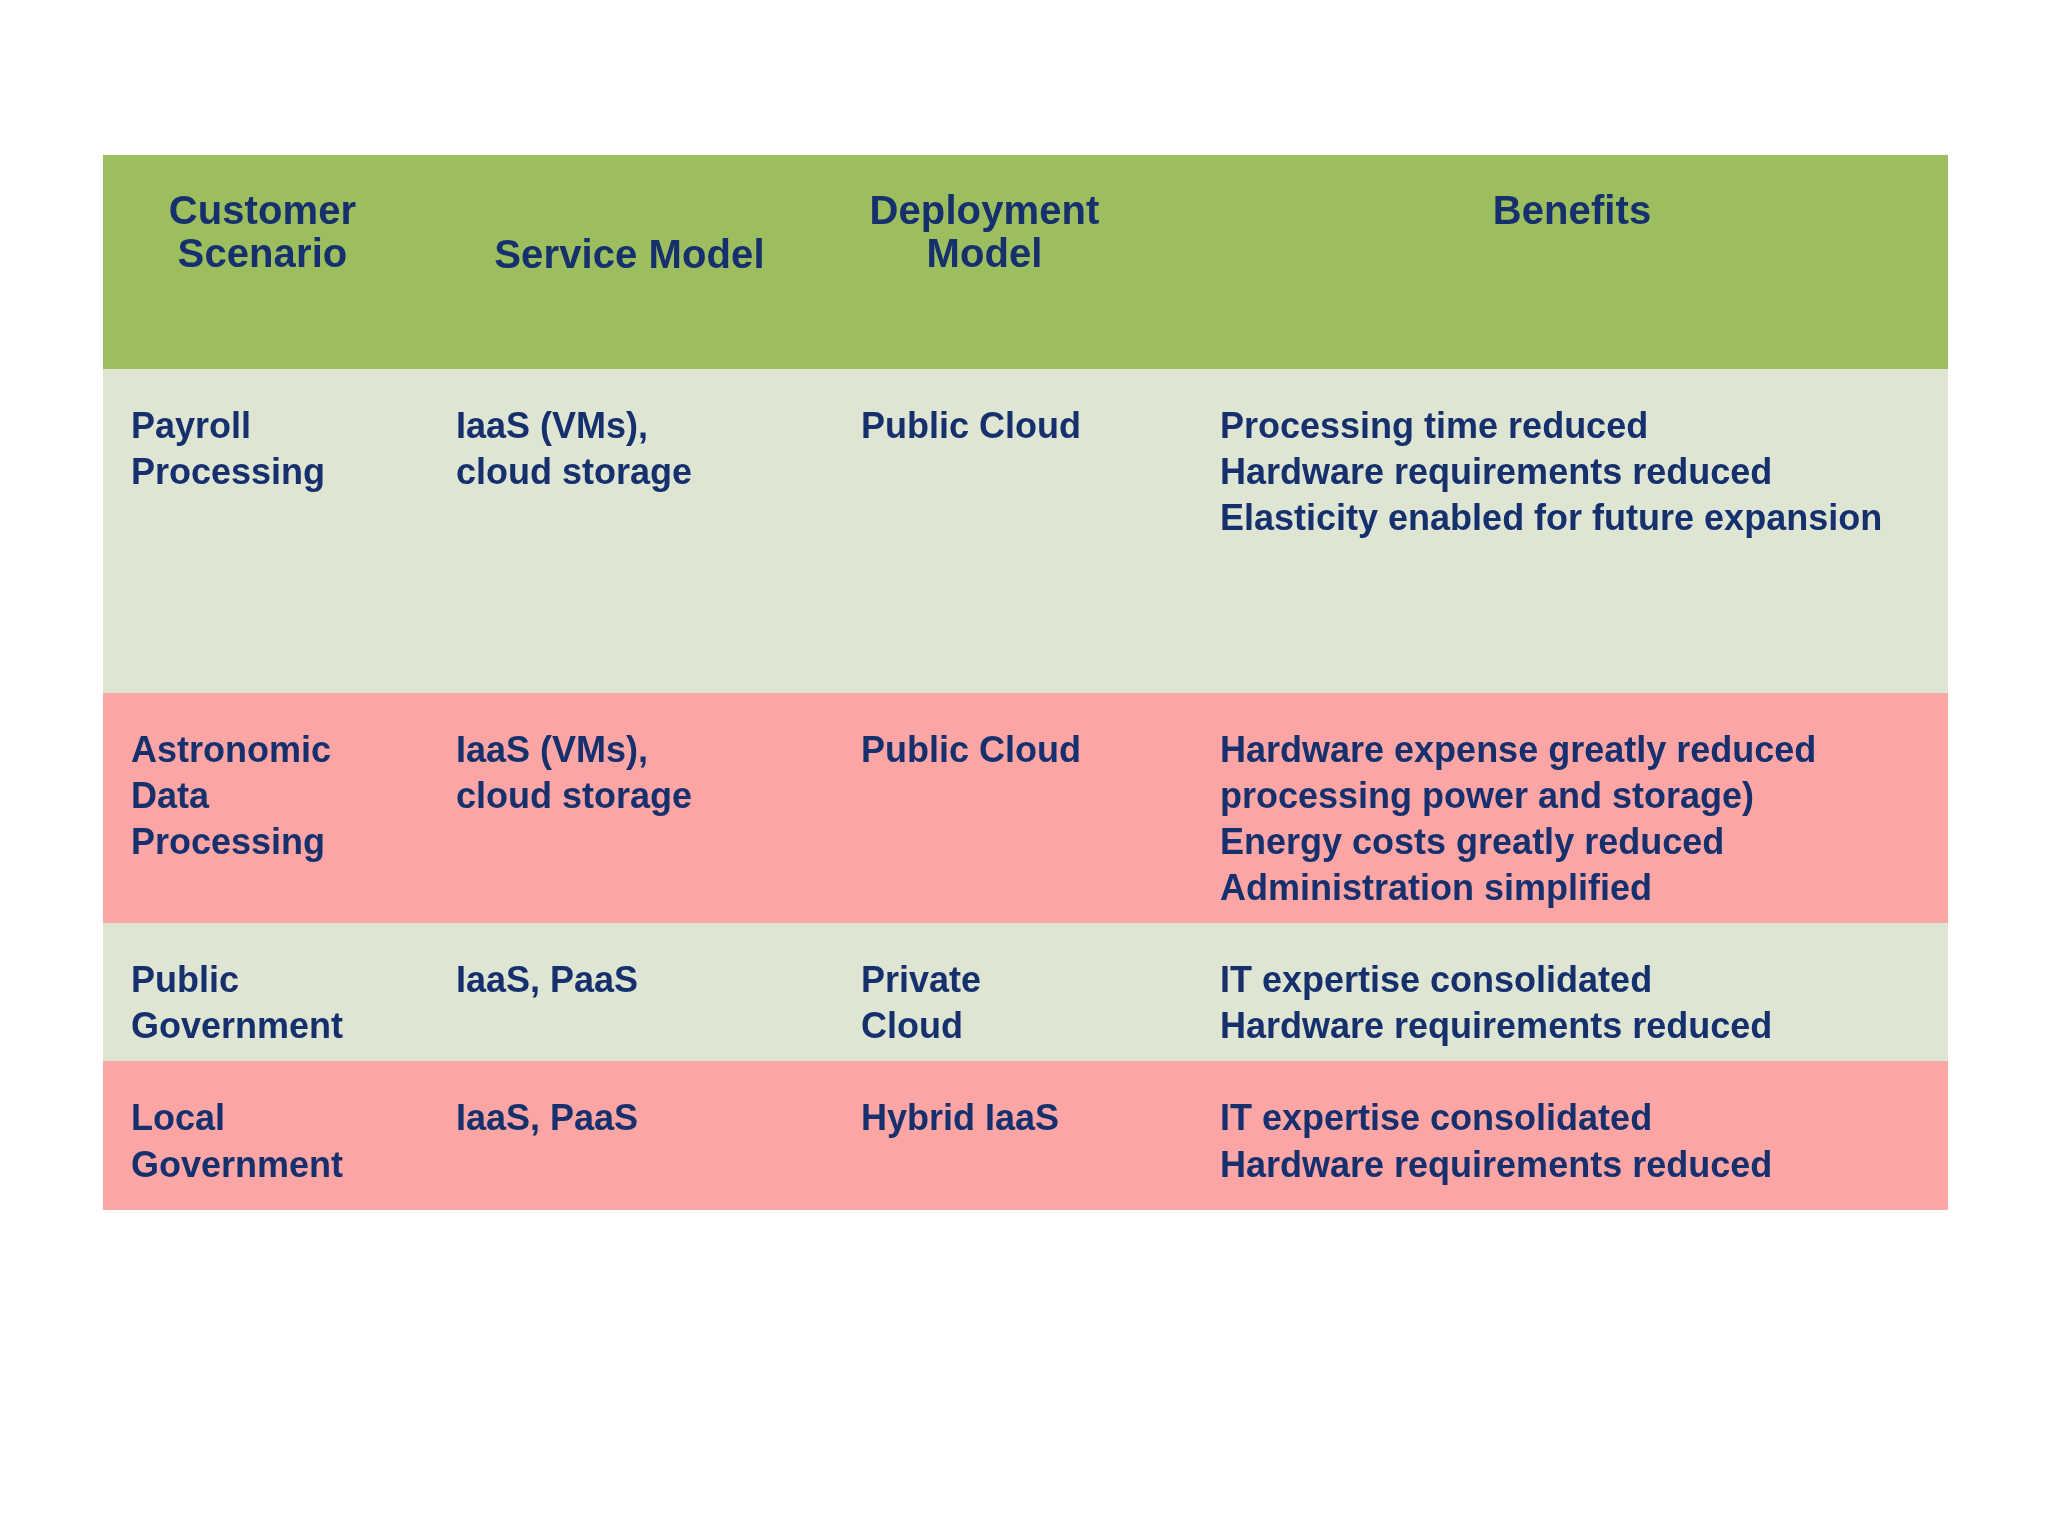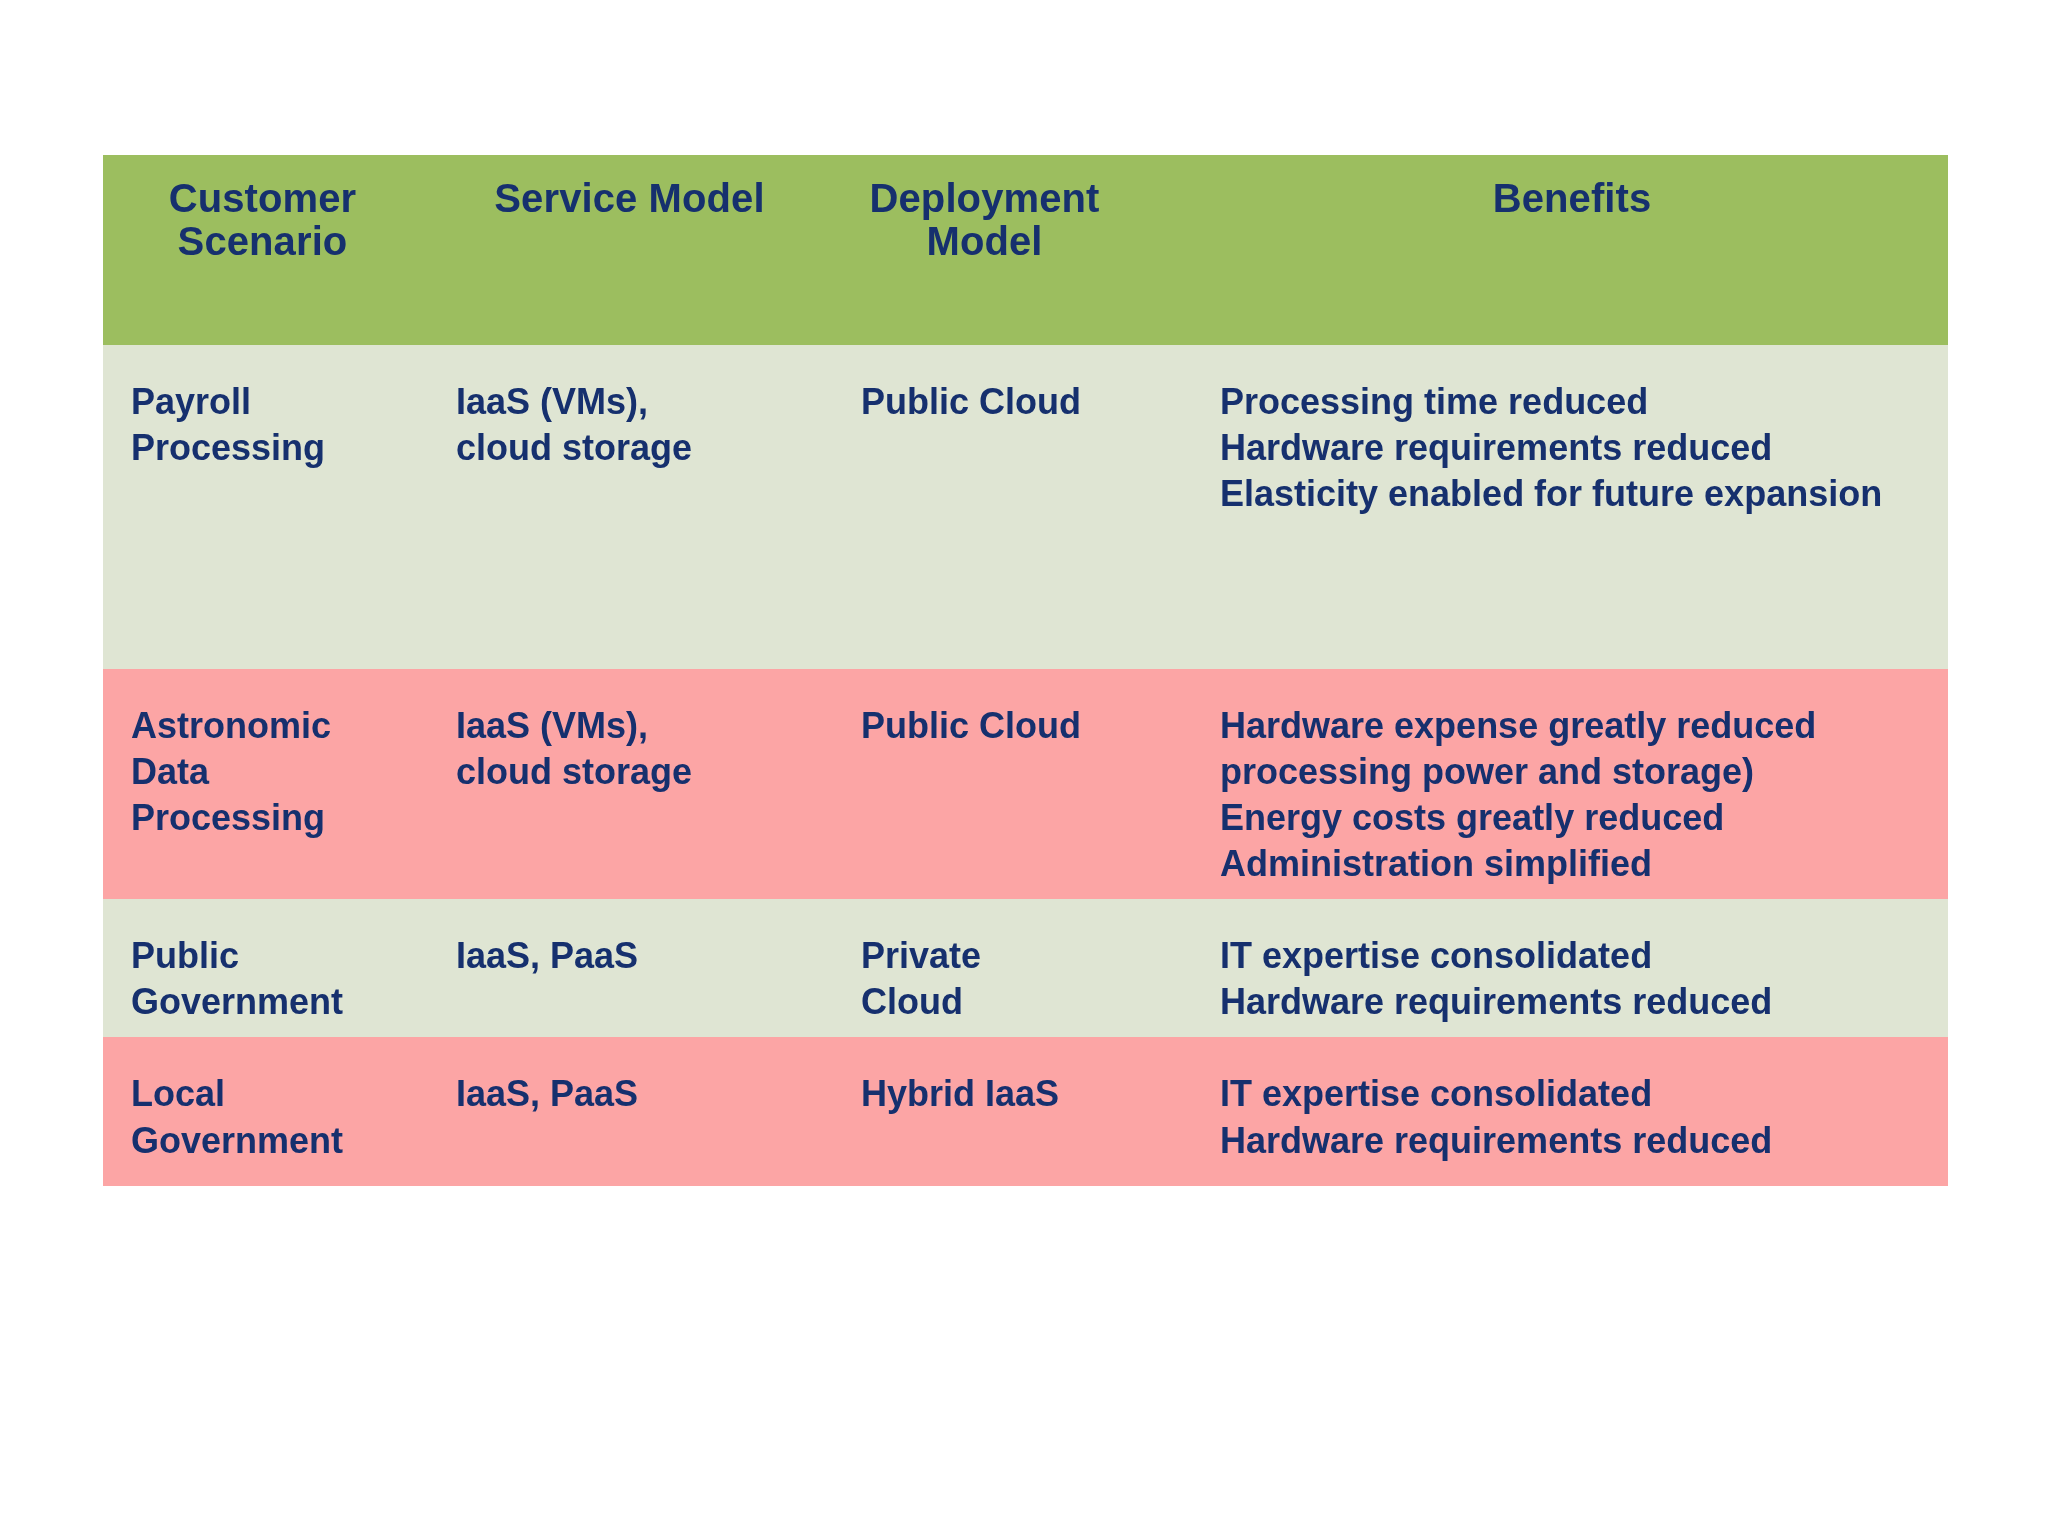--- a/index.html
+++ b/index.html
@@ -35,35 +35,35 @@
   #cloud-table col.c-service    { width: 405px; }
   #cloud-table col.c-deployment { width: 365px; }
   #cloud-table col.c-benefits   { width: 750px; }
 
   
   thead tr {
     background: #9CBE5F;
   }
   thead th {
     height: 190px;
-    padding: 0;
+    padding: 12px;
     vertical-align: top;
     font-size: 40px;
     font-weight: bold;
     color: #16306E;
     letter-spacing: 0.1px;
     line-height: 1.08;
   }
   .hdr-inner {
     padding-top: 22px;
     text-align: center;
     white-space: pre-line;
   }
   th.h-scenario .hdr-inner   { padding-right: 6px; }
-  th.h-service .hdr-inner    { padding-right: 2px; }
+  th.h-service .hdr-inner    { padding-right: 2px; margin-top: 44px; }
   th.h-deployment .hdr-inner { padding-right: 62px; text-align: center; }
   th.h-benefits .hdr-inner   { padding-right: 2px; }
 
   
   tbody td {
     vertical-align: top;
     padding: 12px;
     font-size: 36px;
     font-weight: bold;
     color: #16306E;

